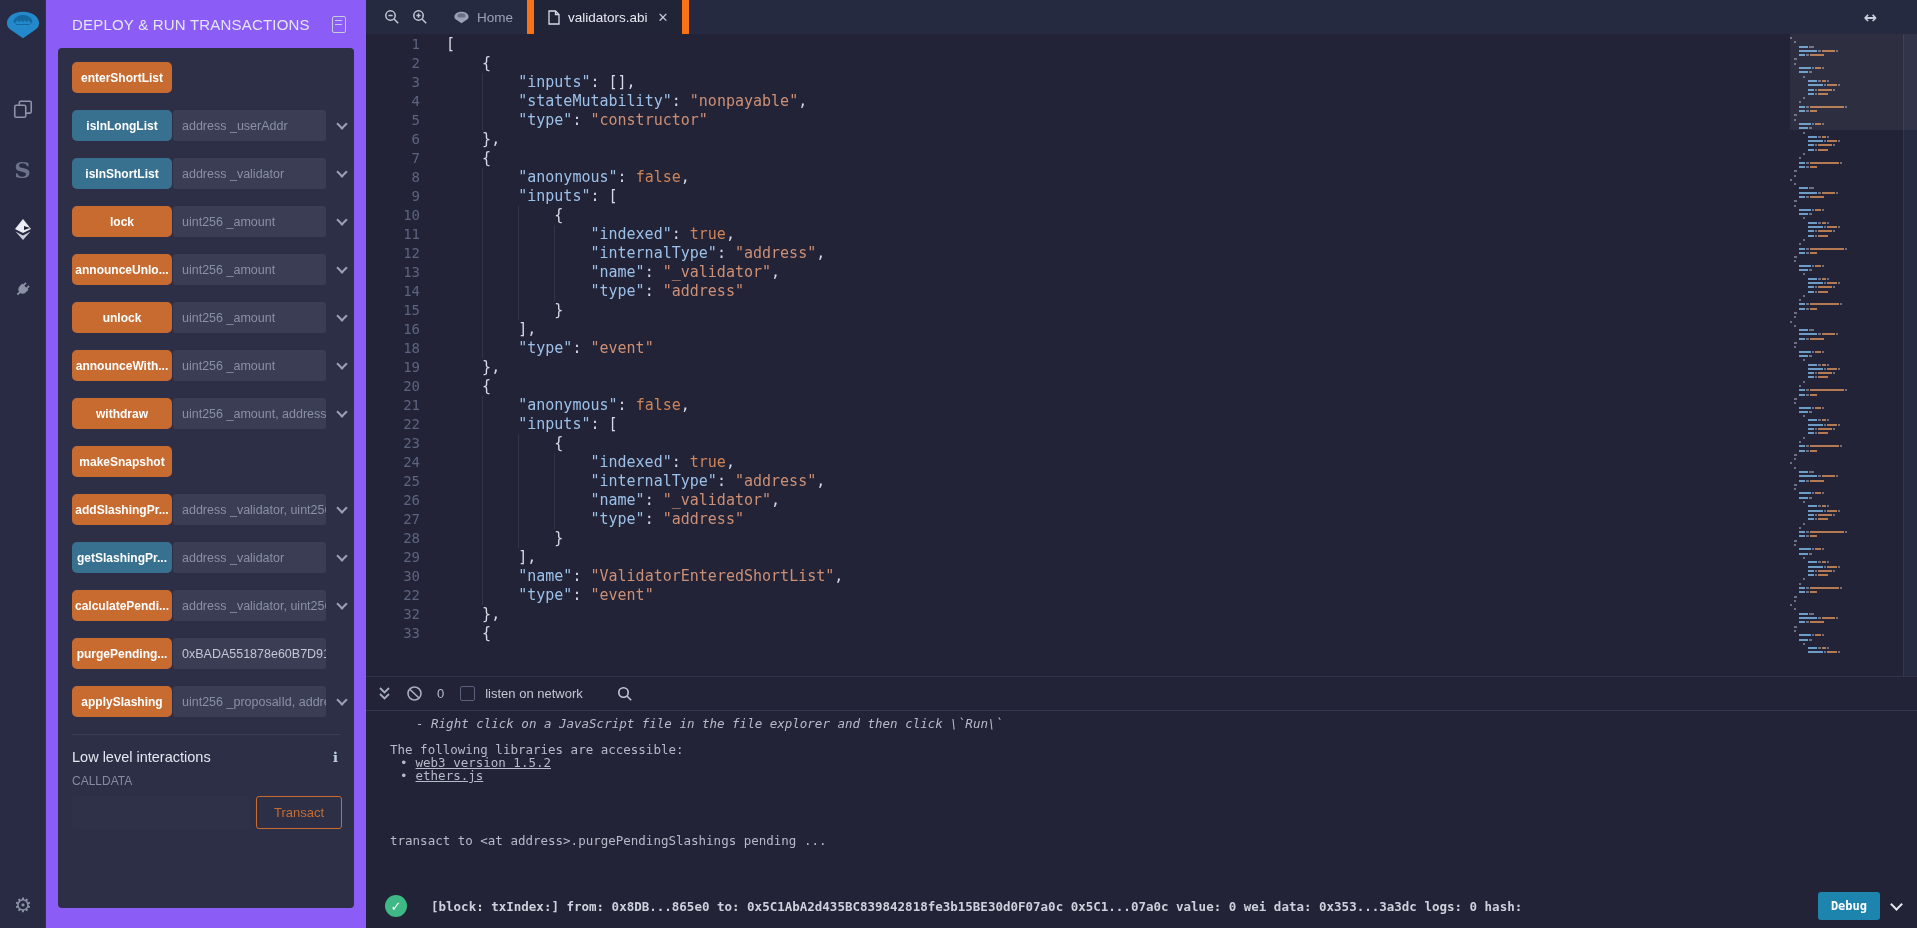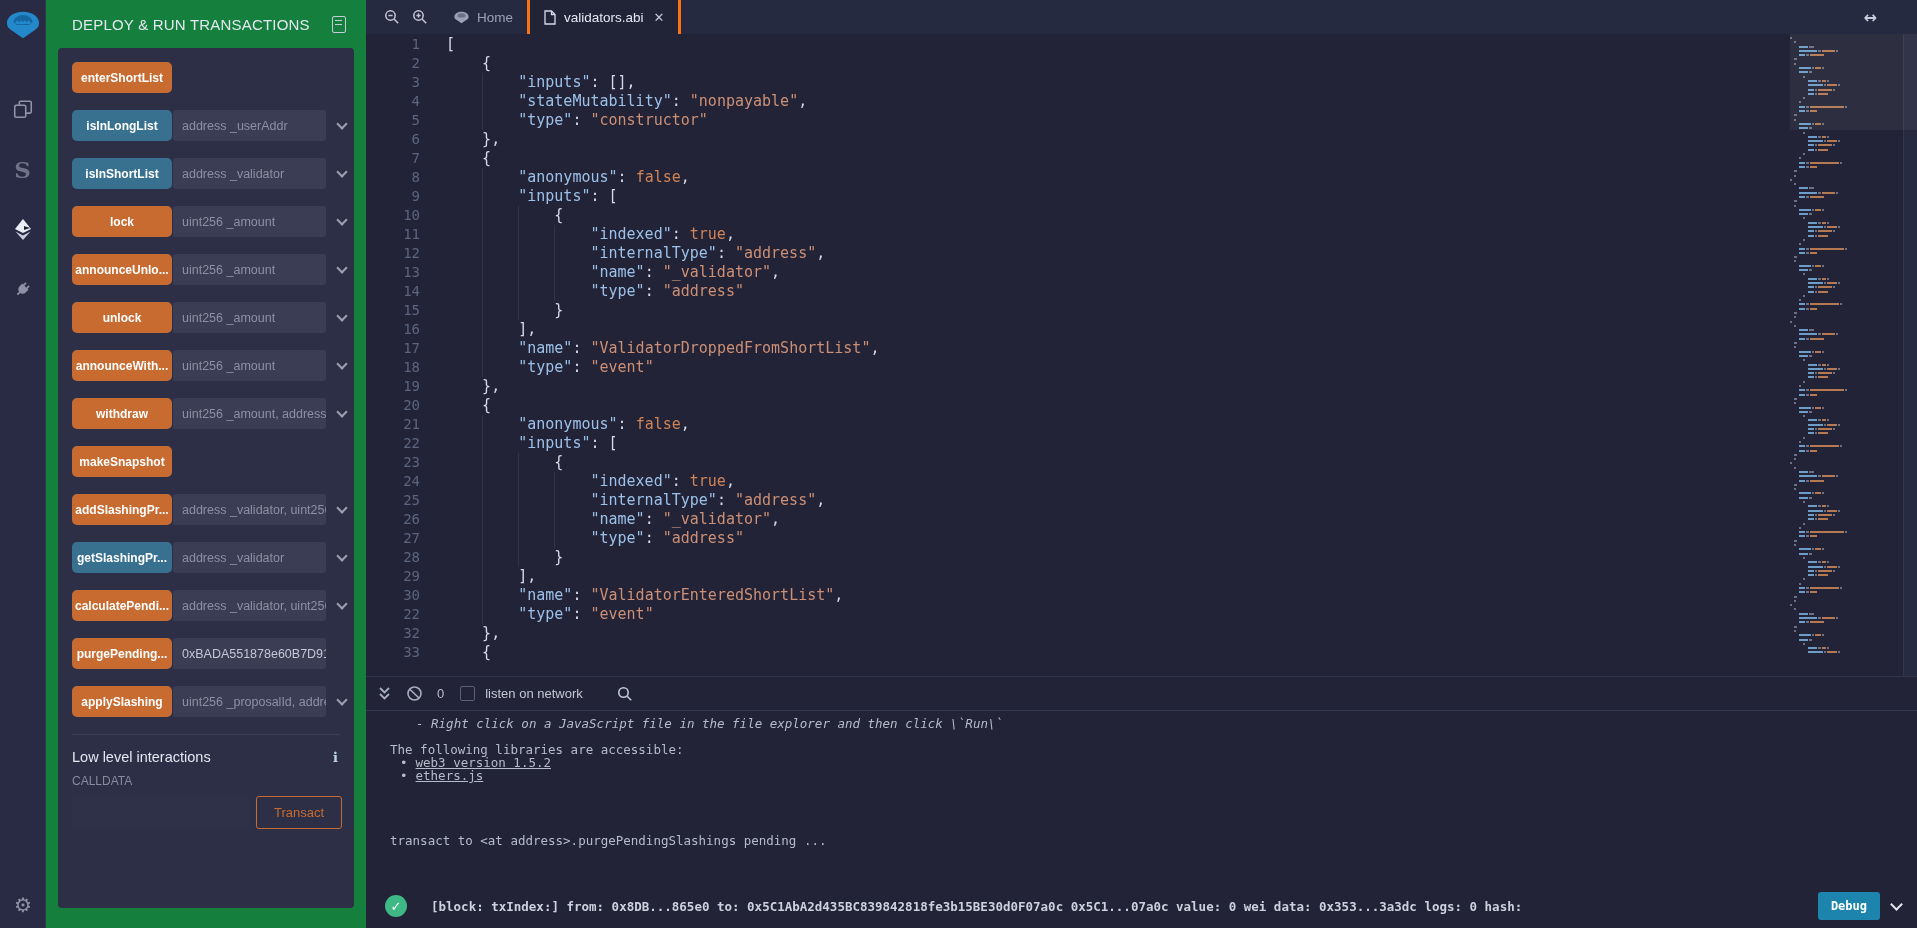--- a/index.html
+++ b/index.html
@@ -12,21 +12,21 @@
           display:flex; flex-direction:column; align-items:center; position:relative; flex:none; }
   .rail-icon { width:46px; height:46px; display:flex; align-items:center; justify-content:center; cursor:pointer; }
   .rail-icon.logo { margin-top:2px; margin-bottom:24px; }
   .rail-icon + .rail-icon { margin-top:14px; }
   .rail-gear { position:absolute; bottom:6px; left:0; width:46px; height:34px;
                display:flex; align-items:center; justify-content:center;
                color:#8d91a6; font-size:20px; cursor:pointer; }
   .sol-s { font-size:23px; font-weight:700; color:#6e7389; font-family:"DejaVu Serif", serif; }
 
   
-  .panel { width:320px; background:#15803d; flex:none; display:flex; flex-direction:column; }
+  .panel { width:320px; background:#8b5cf6; flex:none; display:flex; flex-direction:column; }
   .panel-head { height:48px; display:flex; align-items:center; justify-content:space-between;
                 padding:0 20px 0 26px; flex:none; }
   .panel-title { color:#e4e7f1; font-size:15px; letter-spacing:.2px; }
   .book-icon { width:14px; height:17px; border:1.5px solid #c7ccdb; border-radius:2px; position:relative; cursor:pointer; }
   .book-icon:before { content:""; position:absolute; left:2px; top:3px; width:7px; height:1.5px; background:#c7ccdb; box-shadow:0 4px 0 #c7ccdb; }
   .card { background:#2c2f46; border-radius:4px; margin:0 12px; height:860px; padding-top:14px; overflow:hidden; }
   .fn-row { display:flex; align-items:center; height:31px; margin:0 0 17px 14px; }
   .fn-btn { width:100px; height:31px; border:none; border-radius:5px; color:#fff;
             font:600 12px "Liberation Sans", sans-serif; cursor:pointer; flex:none; }
   .fn-btn.orange { background:#c76b30; }
@@ -48,21 +48,21 @@
   .transact-btn { width:86px; height:33px; margin-left:6px; background:transparent;
                   border:1px solid #c76b30; border-radius:3px; color:#c76b30;
                   font:13px "Liberation Sans", sans-serif; cursor:pointer; }
 
   
   .main { flex:1; min-width:0; display:flex; flex-direction:column; }
 
   .tabbar { height:34px; background:#262a40; display:flex; align-items:stretch; flex:none; }
   .zoombox { display:flex; align-items:center; padding:0 6px 0 12px; }
   .zoom-ic { width:28px; height:34px; display:flex; align-items:center; justify-content:center; cursor:pointer; }
-  .tab { display:flex; align-items:center; padding:16px 14px; border-right:3px solid #f97316;
+  .tab { display:flex; align-items:center; padding:16px 14px; border-right:7px solid #f97316;
          color:#9ba1b6; font-size:13.5px; cursor:pointer; }
   .tab:first-of-type { border-left:1px solid #373b52; }
   .tab .t-ic { margin-right:8px; display:flex; }
   .tab.active { background:#212337; color:#e6e9f2; }
   .tab .close { margin-left:10px; color:#c3c7d4; font-size:13px; font-family:"DejaVu Sans", sans-serif; }
   .tab-spacer { flex:1; }
   .hscroll-ic { align-self:center; margin-right:40px; color:#c9cede; font-size:16px; font-weight:bold;
                 font-family:"DejaVu Sans", sans-serif; cursor:pointer; }
 
   
@@ -324,21 +324,20 @@
           <div class="cl"><span class="ln">7</span><span class="ct"><span class="ind first">&nbsp;&nbsp;&nbsp;&nbsp;</span><span class="tk-p">{</span></span></div>
           <div class="cl"><span class="ln">8</span><span class="ct"><span class="ind first">&nbsp;&nbsp;&nbsp;&nbsp;</span><span class="ind">&nbsp;&nbsp;&nbsp;&nbsp;</span><span class="tk-k">"anonymous"</span><span class="tk-p">: </span><span class="tk-b">false</span><span class="tk-p">,</span></span></div>
           <div class="cl"><span class="ln">9</span><span class="ct"><span class="ind first">&nbsp;&nbsp;&nbsp;&nbsp;</span><span class="ind">&nbsp;&nbsp;&nbsp;&nbsp;</span><span class="tk-k">"inputs"</span><span class="tk-p">: [</span></span></div>
           <div class="cl"><span class="ln">10</span><span class="ct"><span class="ind first">&nbsp;&nbsp;&nbsp;&nbsp;</span><span class="ind">&nbsp;&nbsp;&nbsp;&nbsp;</span><span class="ind">&nbsp;&nbsp;&nbsp;&nbsp;</span><span class="tk-p">{</span></span></div>
           <div class="cl"><span class="ln">11</span><span class="ct"><span class="ind first">&nbsp;&nbsp;&nbsp;&nbsp;</span><span class="ind">&nbsp;&nbsp;&nbsp;&nbsp;</span><span class="ind">&nbsp;&nbsp;&nbsp;&nbsp;</span><span class="ind">&nbsp;&nbsp;&nbsp;&nbsp;</span><span class="tk-k">"indexed"</span><span class="tk-p">: </span><span class="tk-b">true</span><span class="tk-p">,</span></span></div>
           <div class="cl"><span class="ln">12</span><span class="ct"><span class="ind first">&nbsp;&nbsp;&nbsp;&nbsp;</span><span class="ind">&nbsp;&nbsp;&nbsp;&nbsp;</span><span class="ind">&nbsp;&nbsp;&nbsp;&nbsp;</span><span class="ind">&nbsp;&nbsp;&nbsp;&nbsp;</span><span class="tk-k">"internalType"</span><span class="tk-p">: </span><span class="tk-s">"address"</span><span class="tk-p">,</span></span></div>
           <div class="cl"><span class="ln">13</span><span class="ct"><span class="ind first">&nbsp;&nbsp;&nbsp;&nbsp;</span><span class="ind">&nbsp;&nbsp;&nbsp;&nbsp;</span><span class="ind">&nbsp;&nbsp;&nbsp;&nbsp;</span><span class="ind">&nbsp;&nbsp;&nbsp;&nbsp;</span><span class="tk-k">"name"</span><span class="tk-p">: </span><span class="tk-s">"_validator"</span><span class="tk-p">,</span></span></div>
           <div class="cl"><span class="ln">14</span><span class="ct"><span class="ind first">&nbsp;&nbsp;&nbsp;&nbsp;</span><span class="ind">&nbsp;&nbsp;&nbsp;&nbsp;</span><span class="ind">&nbsp;&nbsp;&nbsp;&nbsp;</span><span class="ind">&nbsp;&nbsp;&nbsp;&nbsp;</span><span class="tk-k">"type"</span><span class="tk-p">: </span><span class="tk-s">"address"</span></span></div>
           <div class="cl"><span class="ln">15</span><span class="ct"><span class="ind first">&nbsp;&nbsp;&nbsp;&nbsp;</span><span class="ind">&nbsp;&nbsp;&nbsp;&nbsp;</span><span class="ind">&nbsp;&nbsp;&nbsp;&nbsp;</span><span class="tk-p">}</span></span></div>
           <div class="cl"><span class="ln">16</span><span class="ct"><span class="ind first">&nbsp;&nbsp;&nbsp;&nbsp;</span><span class="ind">&nbsp;&nbsp;&nbsp;&nbsp;</span><span class="tk-p">],</span></span></div>
-          <div class="cl"><span class="ln">17</span><span class="ct"><span class="ind first">&nbsp;&nbsp;&nbsp;&nbsp;</span><span class="ind">&nbsp;&nbsp;&nbsp;&nbsp;</span><span class="tk-k">"name"</span><span class="tk-p">: </span><span class="tk-s">"ValidatorDroppedFromShortList"</span><span class="tk-p">,</span></span></div>
           <div class="cl"><span class="ln">18</span><span class="ct"><span class="ind first">&nbsp;&nbsp;&nbsp;&nbsp;</span><span class="ind">&nbsp;&nbsp;&nbsp;&nbsp;</span><span class="tk-k">"type"</span><span class="tk-p">: </span><span class="tk-s">"event"</span></span></div>
           <div class="cl"><span class="ln">19</span><span class="ct"><span class="ind first">&nbsp;&nbsp;&nbsp;&nbsp;</span><span class="tk-p">},</span></span></div>
           <div class="cl"><span class="ln">20</span><span class="ct"><span class="ind first">&nbsp;&nbsp;&nbsp;&nbsp;</span><span class="tk-p">{</span></span></div>
           <div class="cl"><span class="ln">21</span><span class="ct"><span class="ind first">&nbsp;&nbsp;&nbsp;&nbsp;</span><span class="ind">&nbsp;&nbsp;&nbsp;&nbsp;</span><span class="tk-k">"anonymous"</span><span class="tk-p">: </span><span class="tk-b">false</span><span class="tk-p">,</span></span></div>
           <div class="cl"><span class="ln">22</span><span class="ct"><span class="ind first">&nbsp;&nbsp;&nbsp;&nbsp;</span><span class="ind">&nbsp;&nbsp;&nbsp;&nbsp;</span><span class="tk-k">"inputs"</span><span class="tk-p">: [</span></span></div>
           <div class="cl"><span class="ln">23</span><span class="ct"><span class="ind first">&nbsp;&nbsp;&nbsp;&nbsp;</span><span class="ind">&nbsp;&nbsp;&nbsp;&nbsp;</span><span class="ind">&nbsp;&nbsp;&nbsp;&nbsp;</span><span class="tk-p">{</span></span></div>
           <div class="cl"><span class="ln">24</span><span class="ct"><span class="ind first">&nbsp;&nbsp;&nbsp;&nbsp;</span><span class="ind">&nbsp;&nbsp;&nbsp;&nbsp;</span><span class="ind">&nbsp;&nbsp;&nbsp;&nbsp;</span><span class="ind">&nbsp;&nbsp;&nbsp;&nbsp;</span><span class="tk-k">"indexed"</span><span class="tk-p">: </span><span class="tk-b">true</span><span class="tk-p">,</span></span></div>
           <div class="cl"><span class="ln">25</span><span class="ct"><span class="ind first">&nbsp;&nbsp;&nbsp;&nbsp;</span><span class="ind">&nbsp;&nbsp;&nbsp;&nbsp;</span><span class="ind">&nbsp;&nbsp;&nbsp;&nbsp;</span><span class="ind">&nbsp;&nbsp;&nbsp;&nbsp;</span><span class="tk-k">"internalType"</span><span class="tk-p">: </span><span class="tk-s">"address"</span><span class="tk-p">,</span></span></div>
           <div class="cl"><span class="ln">26</span><span class="ct"><span class="ind first">&nbsp;&nbsp;&nbsp;&nbsp;</span><span class="ind">&nbsp;&nbsp;&nbsp;&nbsp;</span><span class="ind">&nbsp;&nbsp;&nbsp;&nbsp;</span><span class="ind">&nbsp;&nbsp;&nbsp;&nbsp;</span><span class="tk-k">"name"</span><span class="tk-p">: </span><span class="tk-s">"_validator"</span><span class="tk-p">,</span></span></div>
           <div class="cl"><span class="ln">27</span><span class="ct"><span class="ind first">&nbsp;&nbsp;&nbsp;&nbsp;</span><span class="ind">&nbsp;&nbsp;&nbsp;&nbsp;</span><span class="ind">&nbsp;&nbsp;&nbsp;&nbsp;</span><span class="ind">&nbsp;&nbsp;&nbsp;&nbsp;</span><span class="tk-k">"type"</span><span class="tk-p">: </span><span class="tk-s">"address"</span></span></div>

